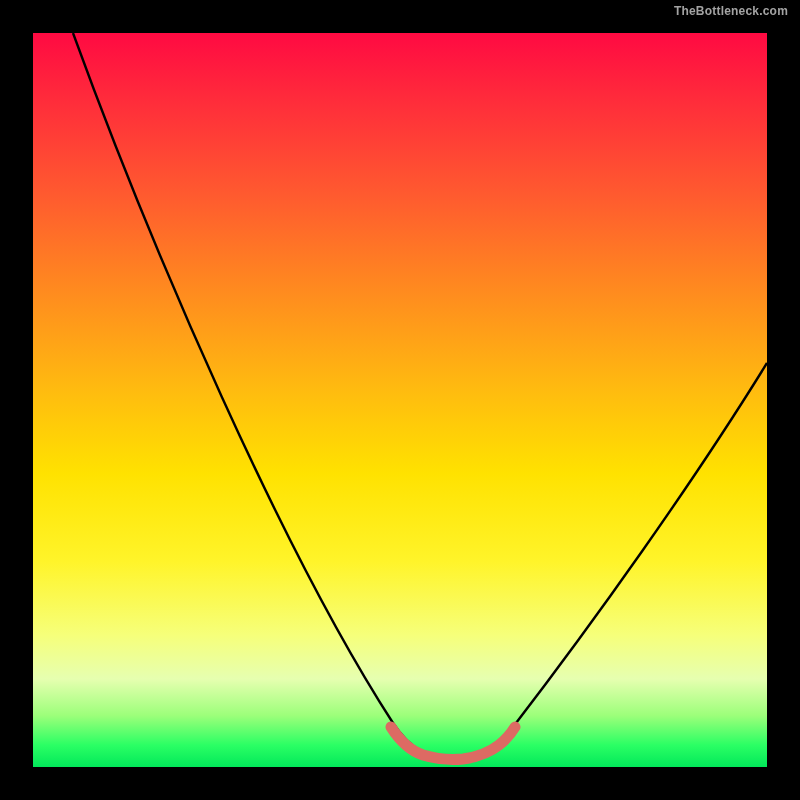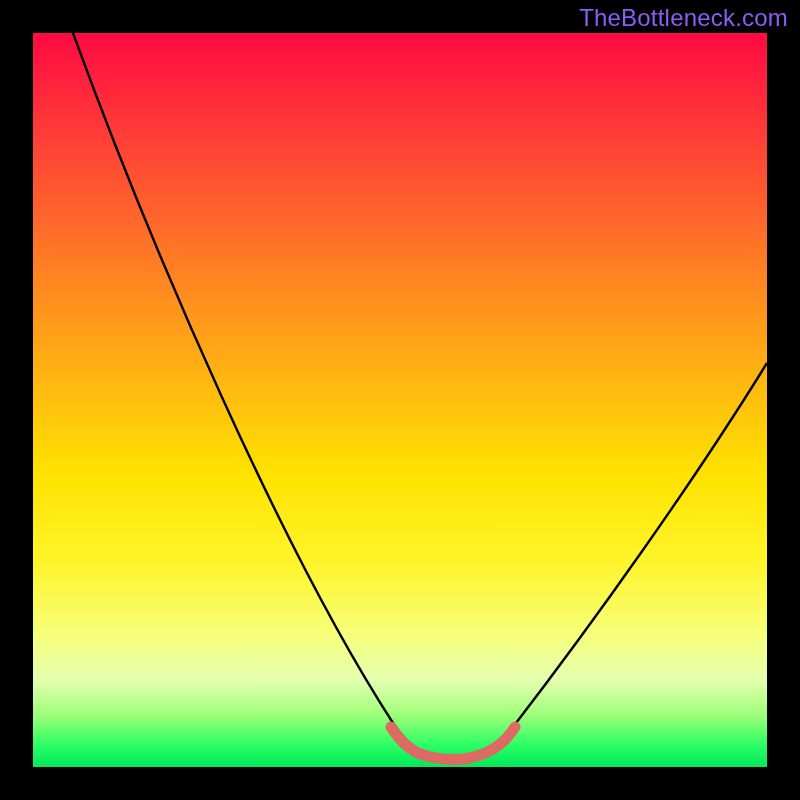--- a/index.html
+++ b/index.html
@@ -14,23 +14,23 @@
   .frame {
     position: relative;
     width: 800px;
     height: 800px;
     background: #000;
   }
   .watermark {
     position: absolute;
     top: 4px;
     right: 12px;
-    color: #8b5cf6;
-    font-size: 24px;
-    font-weight: 400;
+    color: #a3a3a3;
+    font-size: 12px;
+    font-weight: 700;
     letter-spacing: 0.2px;
     z-index: 3;
   }
   .plot-area {
     position: absolute;
     left: 33px;
     top: 33px;
     width: 734px;
     height: 734px;
     overflow: hidden;

